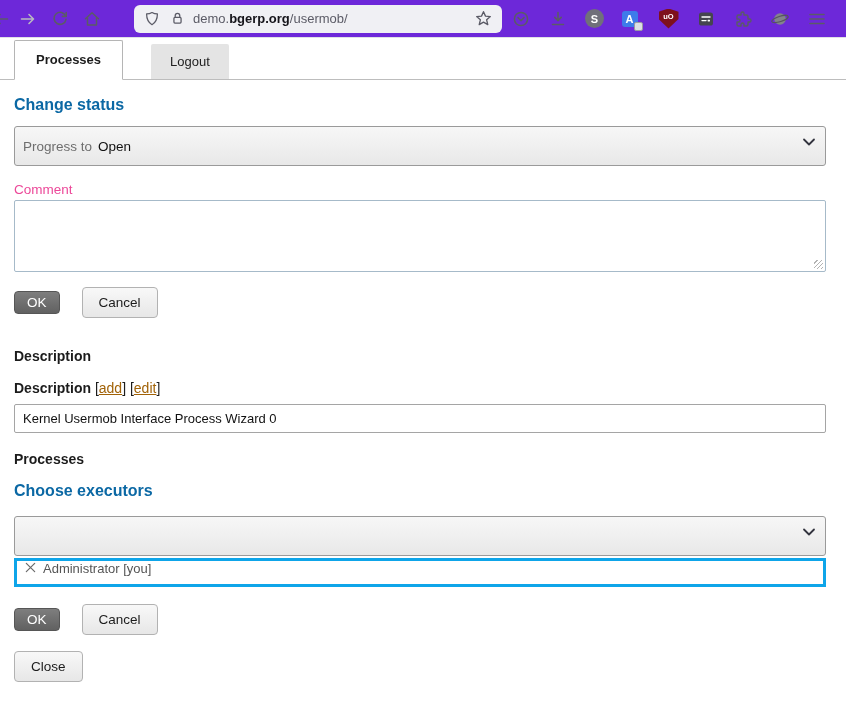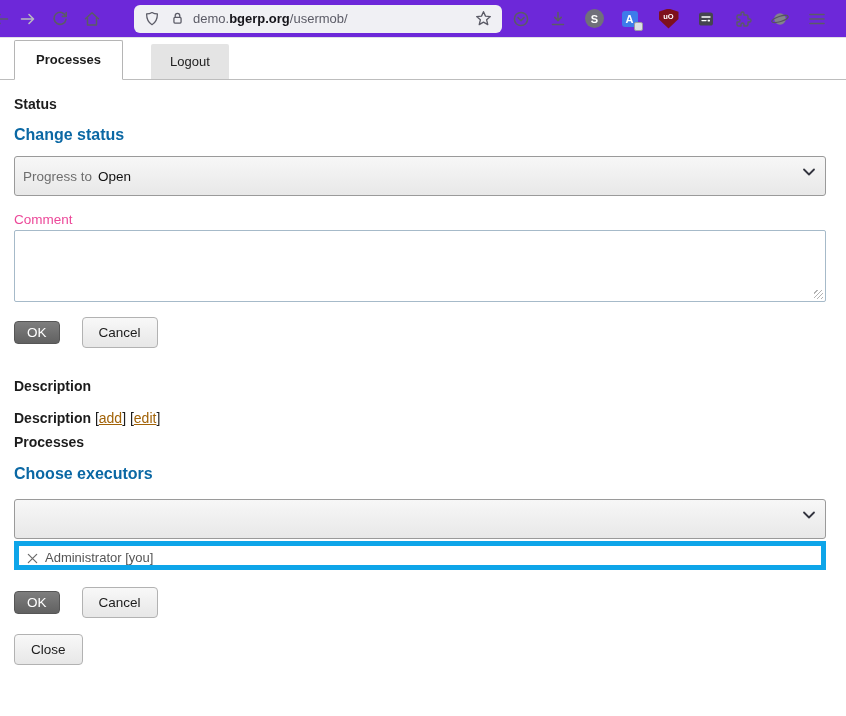--- a/index.html
+++ b/index.html
@@ -63,21 +63,21 @@
     margin-left:22px;}
   .btn-close{margin-left:0;padding:7px 16px;}
   .desc-row{font-size:14px;margin:0 0 8px;color:#1c1c1c;}
   .desc-row .bold{font-weight:bold;}
   .desc-row .bracket{color:#1c1c1c;}
   .desc-row a{color:#a16207;text-decoration:underline;}
   input.textinput{display:block;width:100%;height:29px;border:1px solid #a5a5a5;border-radius:2px;
     font-family:"Liberation Sans",sans-serif;font-size:13px;color:#111;padding:0 8px;
     margin-bottom:18px;outline:none;}
   .adminselect{margin-bottom:0;}
-  .adminbox{height:29px;border:5px solid #0ea5e9;display:flex;align-items:flex-end;
+  .adminbox{height:29px;border:3px solid #0ea5e9;display:flex;align-items:flex-start;
     padding:0 7px;margin:2px 0 17px;font-size:13px;color:#555;}
   .adminbox svg{margin-right:6px;flex:none;}
   .btnrow.second{margin-bottom:16px;}
   .mb9{margin-bottom:9px;}
   .mb12{margin-bottom:12px;}
   .mb15{margin-bottom:15px;}
   .mb16{margin-bottom:16px;}
 </style>
 </head>
 <body>
@@ -167,21 +167,20 @@
   </div>
 </div>
 
 <div class="tabbar">
   <div class="tab tab-active">Processes</div>
   <div class="tab tab-inactive">Logout</div>
 </div>
 
 <div class="content">
 
-  <div class="h">Status</div>
 
   <a class="link mb12" href="#" style="margin-bottom:12px">Change status</a>
 
   <div class="fakeselect">
     <span class="fs-prefix">Progress to</span>
     <span class="fs-value">Open</span>
     <svg class="fs-chevron" width="14" height="12" viewBox="0 0 14 12">
       <path d="M2 3.5 7 8.5 12 3.5" fill="none" stroke="#33343f" stroke-width="1.8" stroke-linecap="round" stroke-linejoin="round"></path>
     </svg>
   </div>
@@ -198,20 +197,21 @@
   </div>
 
   <div class="h mb16">Description</div>
 
   <div class="desc-row">
     <span class="bold">Description</span>
     <span class="bracket">[</span><a href="#">add</a><span class="bracket">]</span>
     <span class="bracket">[</span><a href="#">edit</a><span class="bracket">]</span>
   </div>
 
+  <input class="textinput" type="text" value="Kernel Usermob Interface Process Wizard 0" style="">
 
   <div class="h mb15">Processes</div>
 
   <a class="link" href="#" style="margin-bottom:16px">Choose executors</a>
 
 
   <div class="fakeselect adminselect">
     <span class="fs-value"></span>
     <svg class="fs-chevron" width="14" height="12" viewBox="0 0 14 12">
       <path d="M2 3.5 7 8.5 12 3.5" fill="none" stroke="#33343f" stroke-width="1.8" stroke-linecap="round" stroke-linejoin="round"></path>

